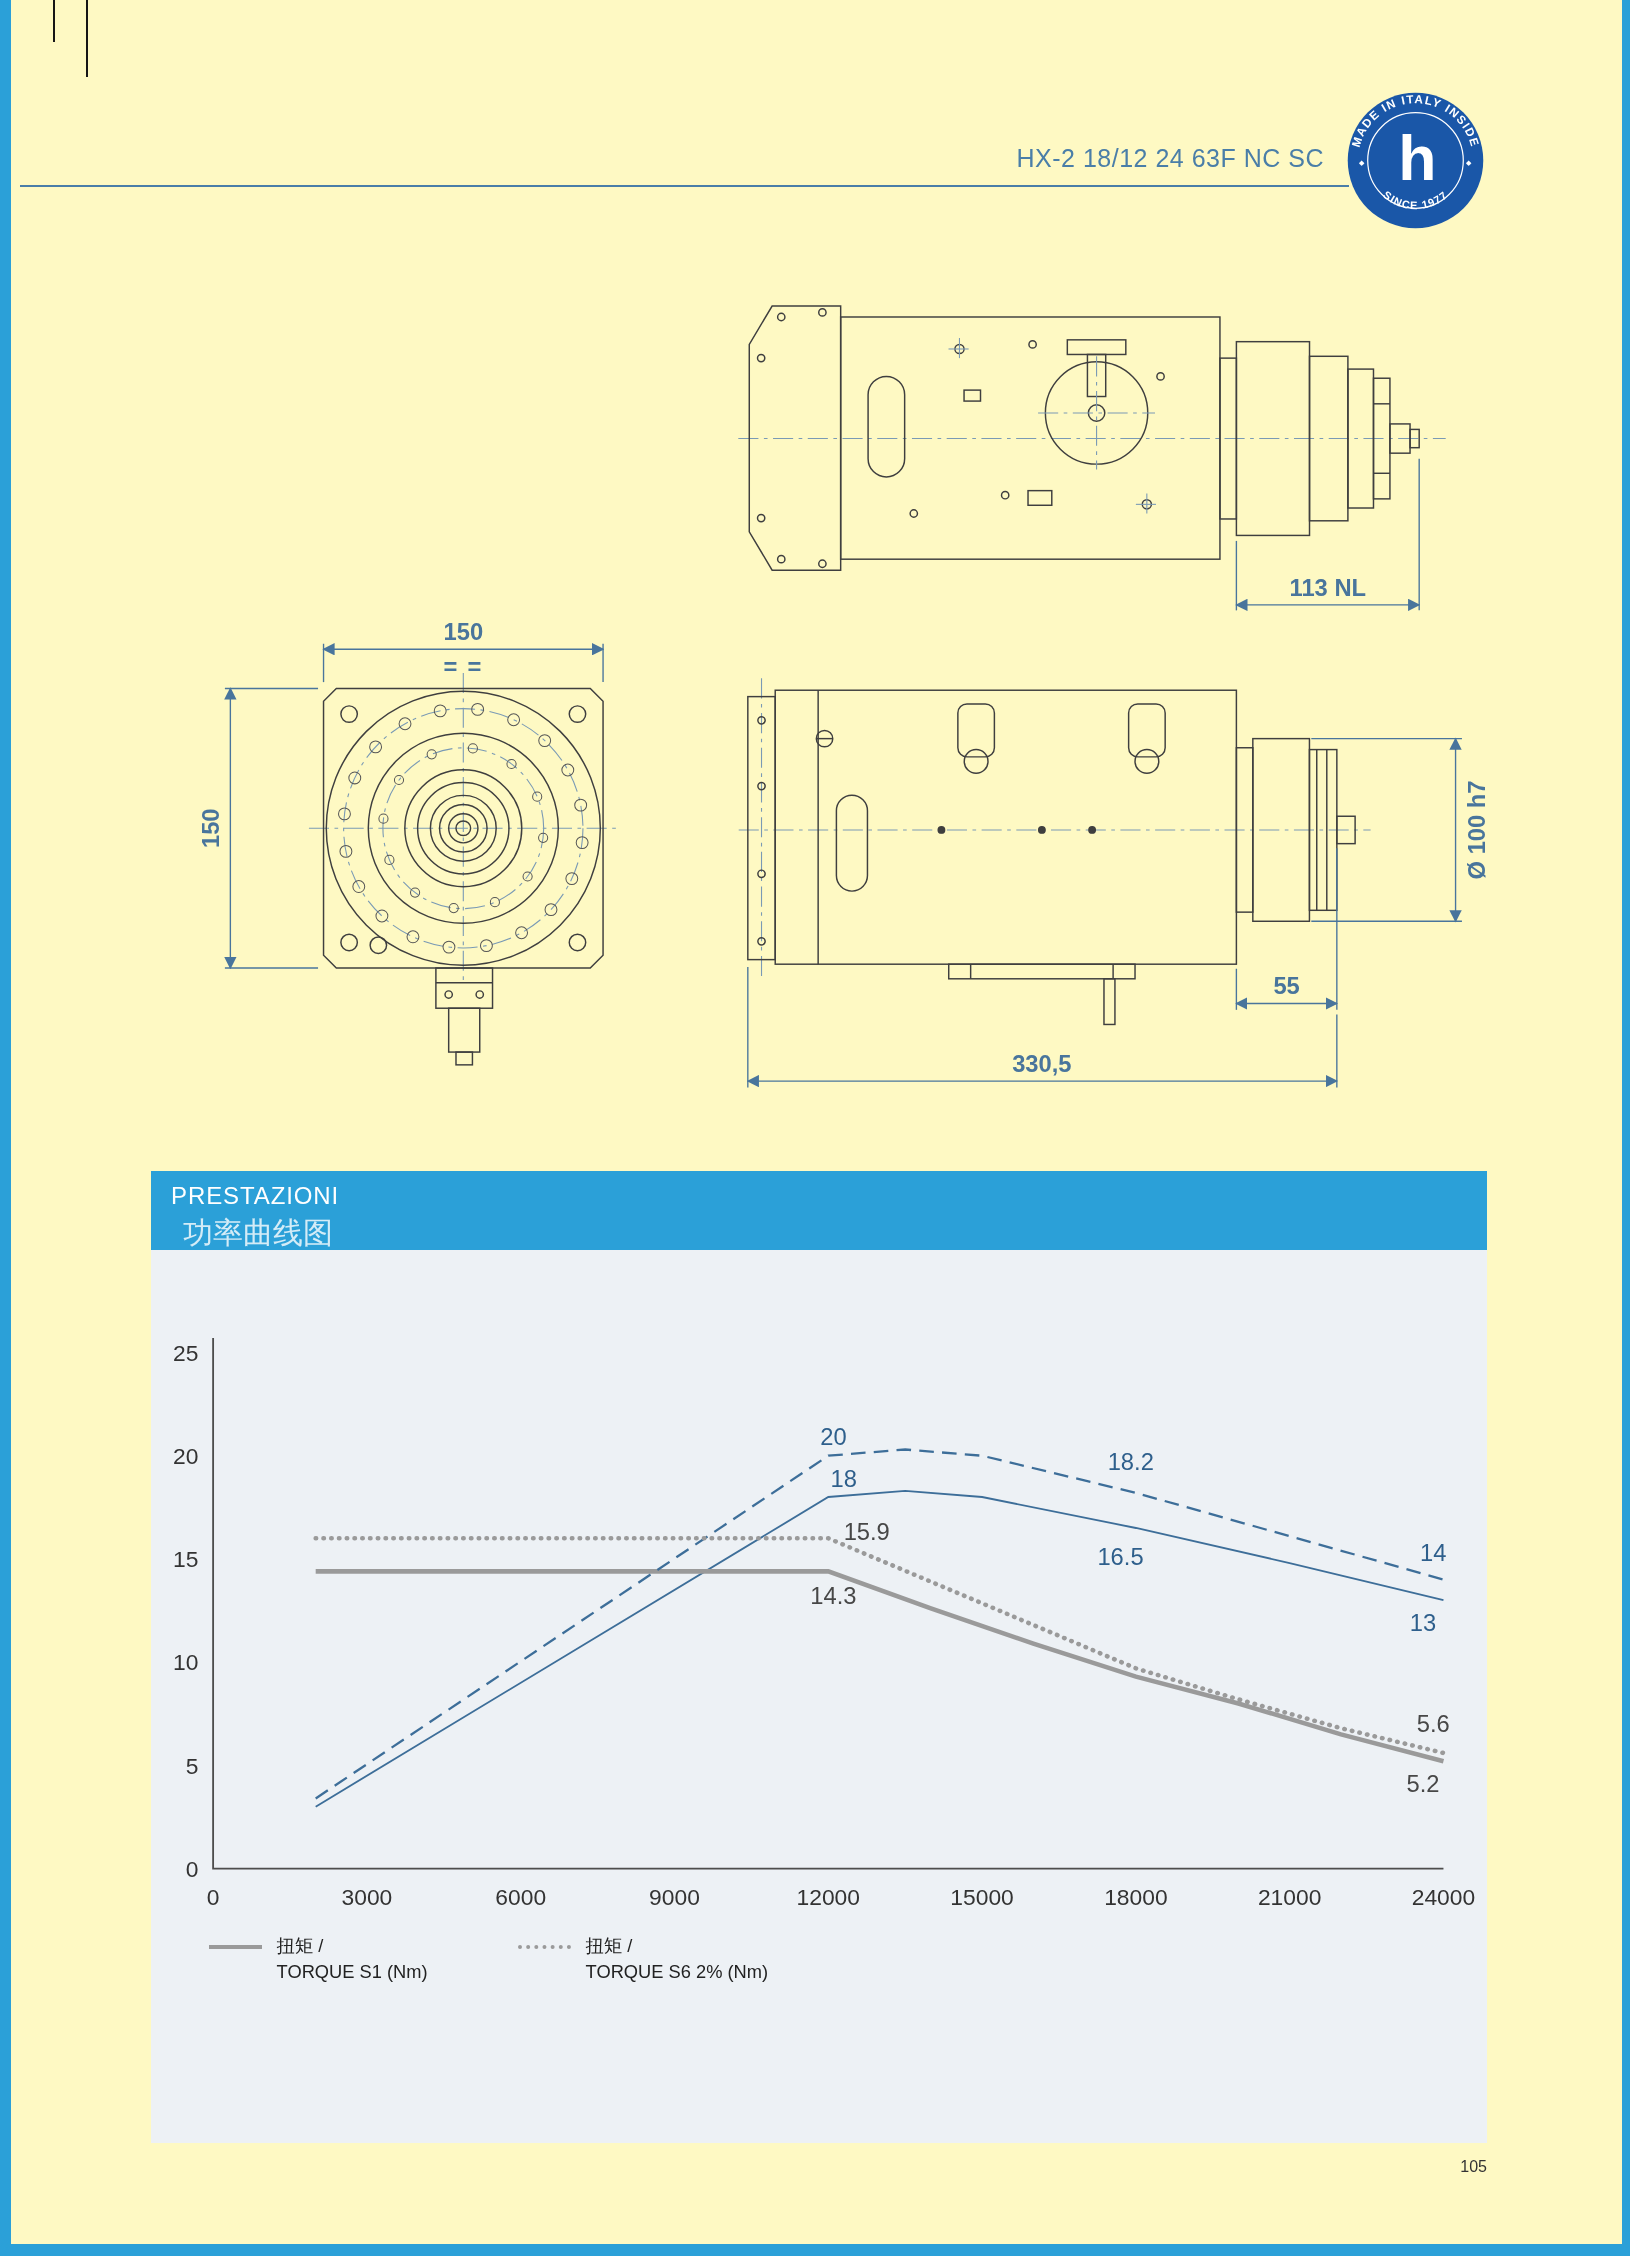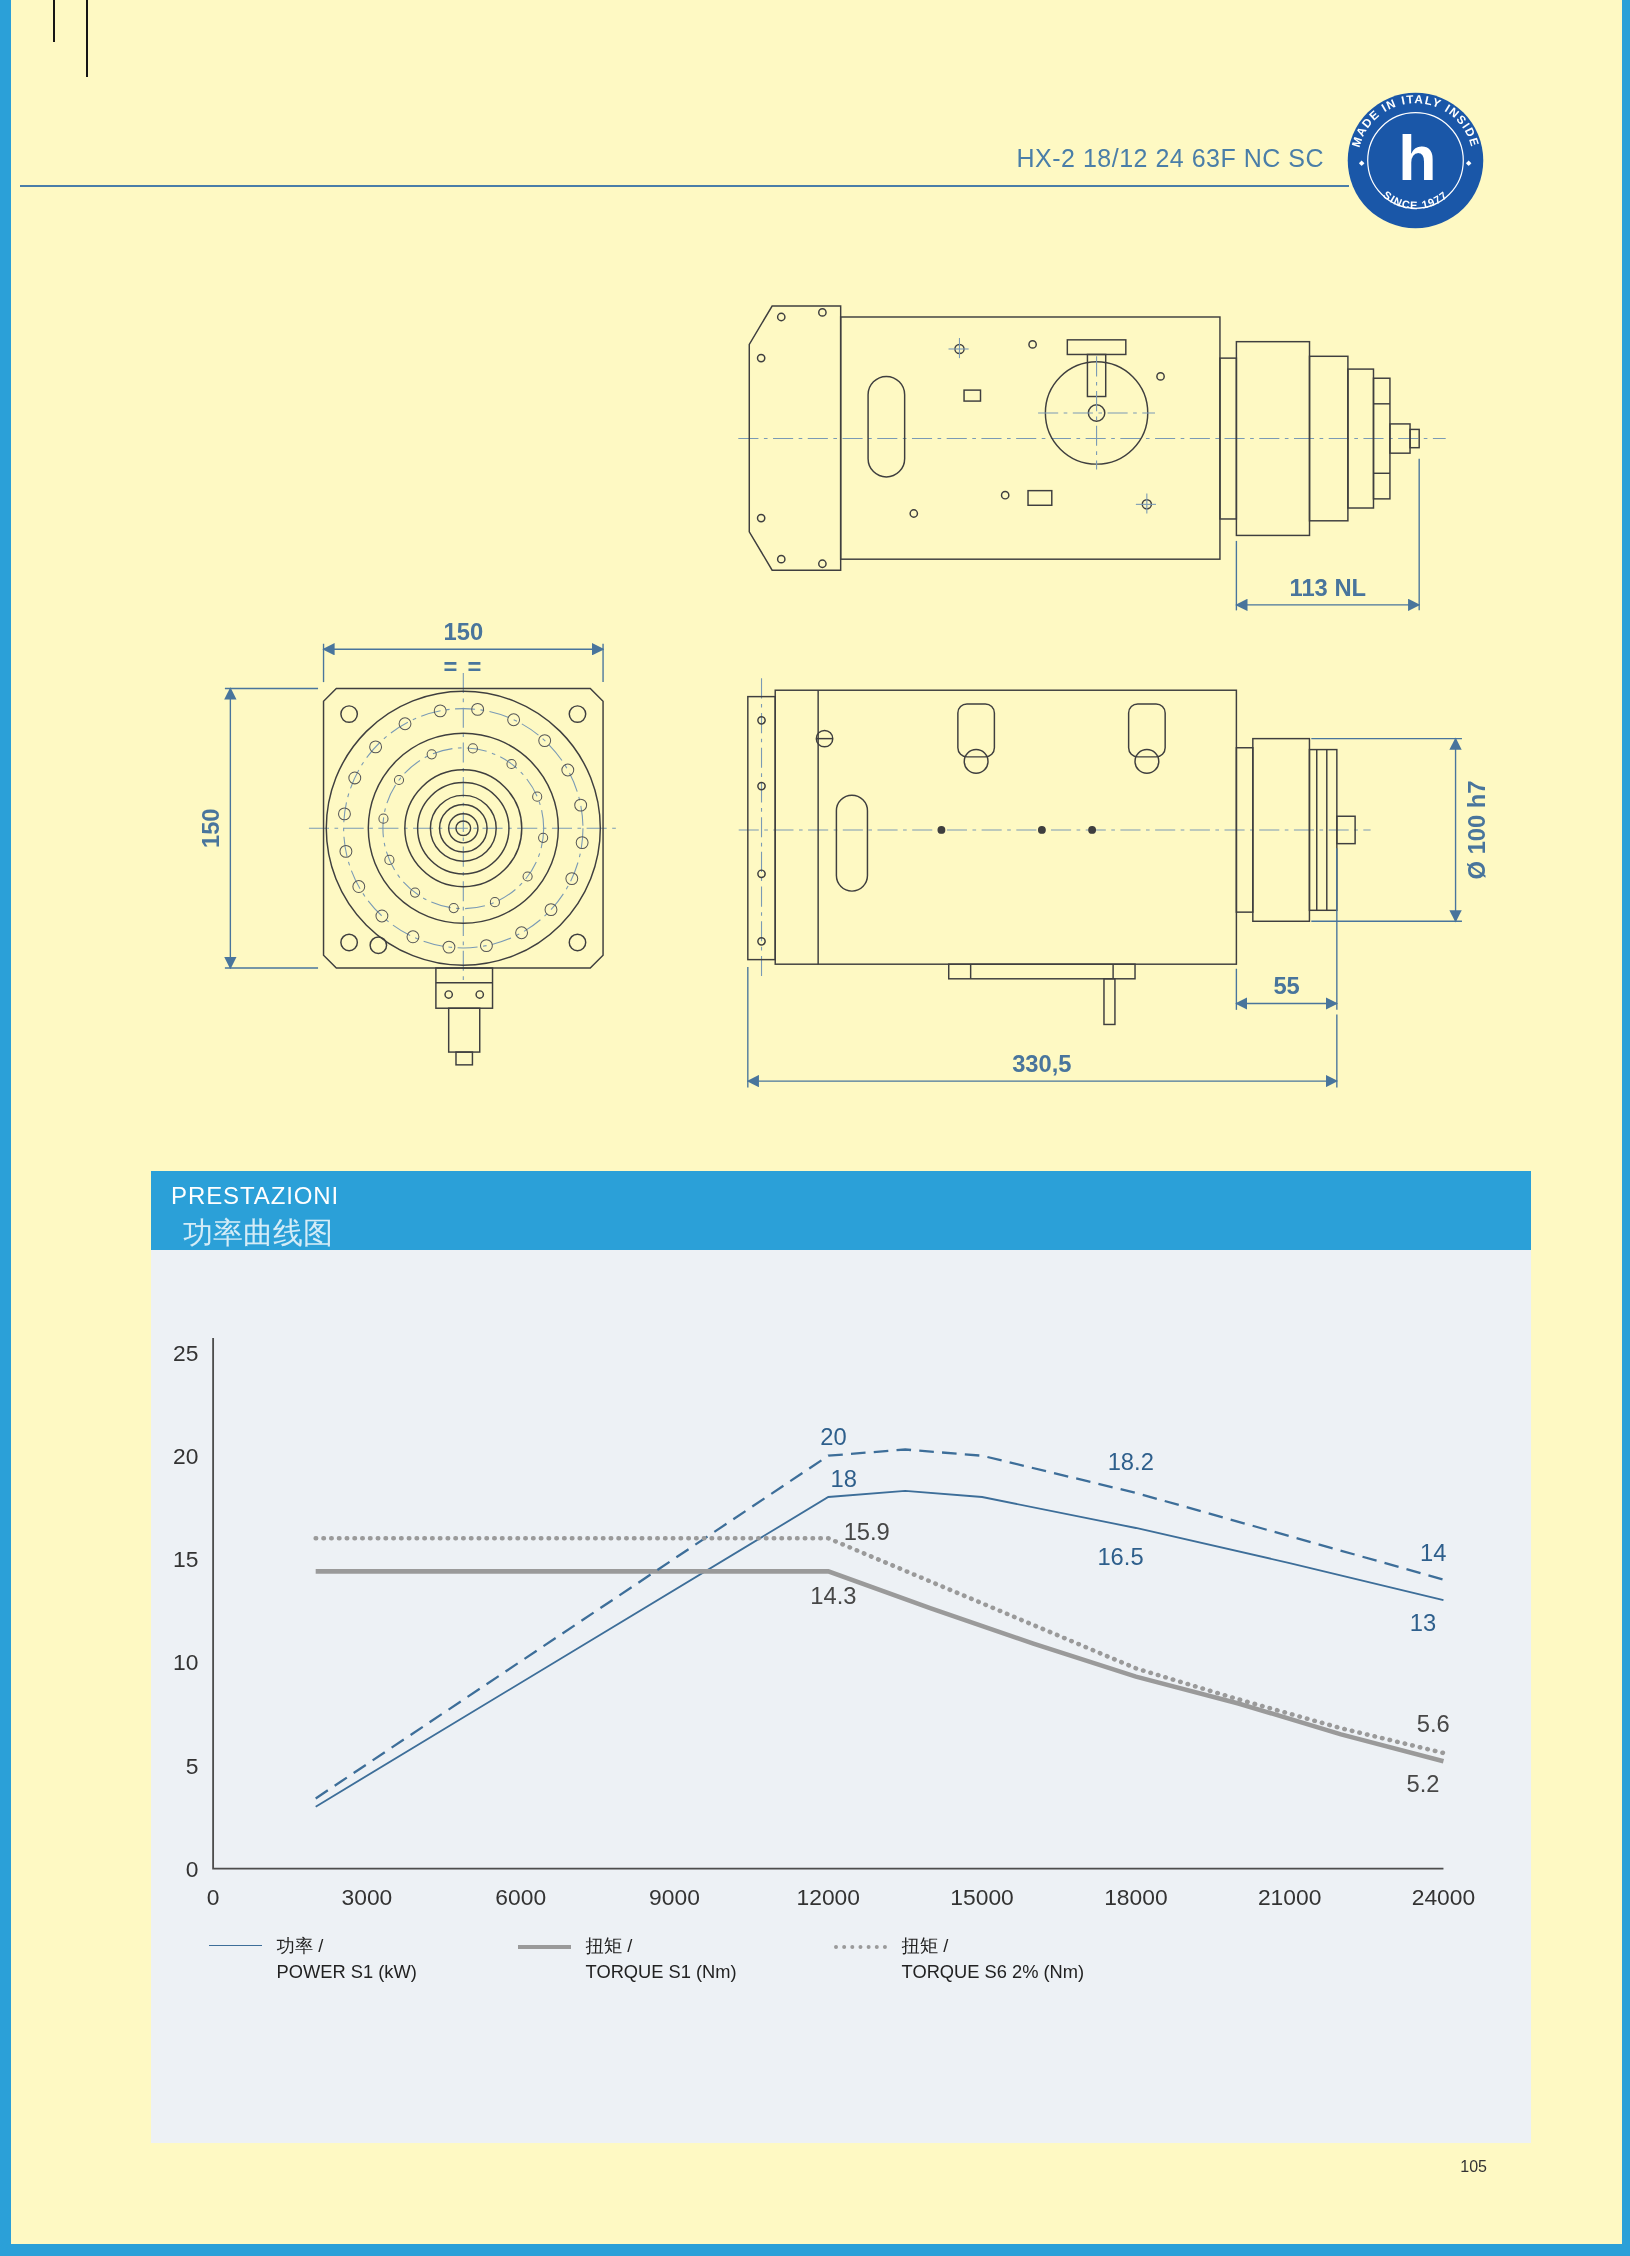--- a/index.html
+++ b/index.html
@@ -21,21 +21,21 @@
   .dw-top{left:731px;top:285px;width:722px;height:340px;}
   .dw-front{left:192px;top:620px;width:475px;height:475px;}
   .dw-side{left:731px;top:640px;width:777px;height:484px;}
   svg text{font-family:"Liberation Sans",sans-serif;}
   .ol{stroke:#3f3f3f;stroke-width:1.6;fill:none;}
   .olthin{stroke:#565656;stroke-width:1.1;fill:none;}
   .cl{stroke:#7a9ab5;stroke-width:1.2;fill:none;stroke-dasharray:22 6 4 6;}
   .dimln{stroke:#49759c;stroke-width:1.5;fill:none;}
   .dim{fill:#49759c;font-size:26px;font-weight:600;}
 
-  .perf-panel{position:absolute;left:151px;top:1171px;width:1336px;height:971px;padding-left:44px;}
+  .perf-panel{position:absolute;left:151px;top:1171px;width:1336px;height:971px;}
   .perf-bar{position:absolute;left:0;top:0;width:100%;height:79px;background:#2ba0d8;color:#fff;}
   .perf-title{position:absolute;left:20px;top:11px;font-size:24px;letter-spacing:0.9px;}
   .perf-sub{position:absolute;left:32px;top:42px;font-size:30px;color:rgba(255,255,255,.8);}
   .perf-body{position:absolute;left:0;top:79px;width:100%;height:893px;background:#edf1f5;}
   #perf-chart{position:absolute;left:0;top:11px;}
 
   .legend{position:absolute;left:58px;top:683px;right:18.3px;display:grid;
           grid-template-columns:309px 316px 345px 1fr;}
   .lg-item{display:flex;align-items:flex-start;}
   .lg-sample{display:inline-block;width:53px;margin-right:14.6px;margin-top:12px;flex:0 0 auto;}
@@ -318,27 +318,20 @@
           <text x="1072.6375" y="228.78000000000003" text-anchor="middle" font-size="26" fill="#2e5f8c">18.2</text>
           <text x="1061.4125" y="332.74" text-anchor="middle" font-size="26" fill="#2e5f8c">16.5</text>
           <text x="1403.775" y="328.22" text-anchor="middle" font-size="26" fill="#2e5f8c">14</text>
           <text x="1392.55" y="405.06" text-anchor="middle" font-size="26" fill="#2e5f8c">13</text>
           <text x="1403.775" y="515.8" text-anchor="middle" font-size="26" fill="#474747">5.6</text>
           <text x="1392.55" y="581.34" text-anchor="middle" font-size="26" fill="#474747">5.2</text>
         </svg>
 
       <div class="legend">
         <div class="lg-item">
-          <span class="lg-sample s-thin-blue"></span>
-          <span class="lg-text">
-            <span>功率 /</span><br>
-            <span>POWER S1 (kW)</span>
-          </span>
-        </div>
-        <div class="lg-item">
           <span class="lg-sample s-thick-gray"></span>
           <span class="lg-text">
             <span>扭矩 /</span><br>
             <span>TORQUE S1 (Nm)</span>
           </span>
         </div>
         <div class="lg-item">
           <span class="lg-sample s-dotted-gray"></span>
           <span class="lg-text">
             <span>扭矩 /</span><br>

